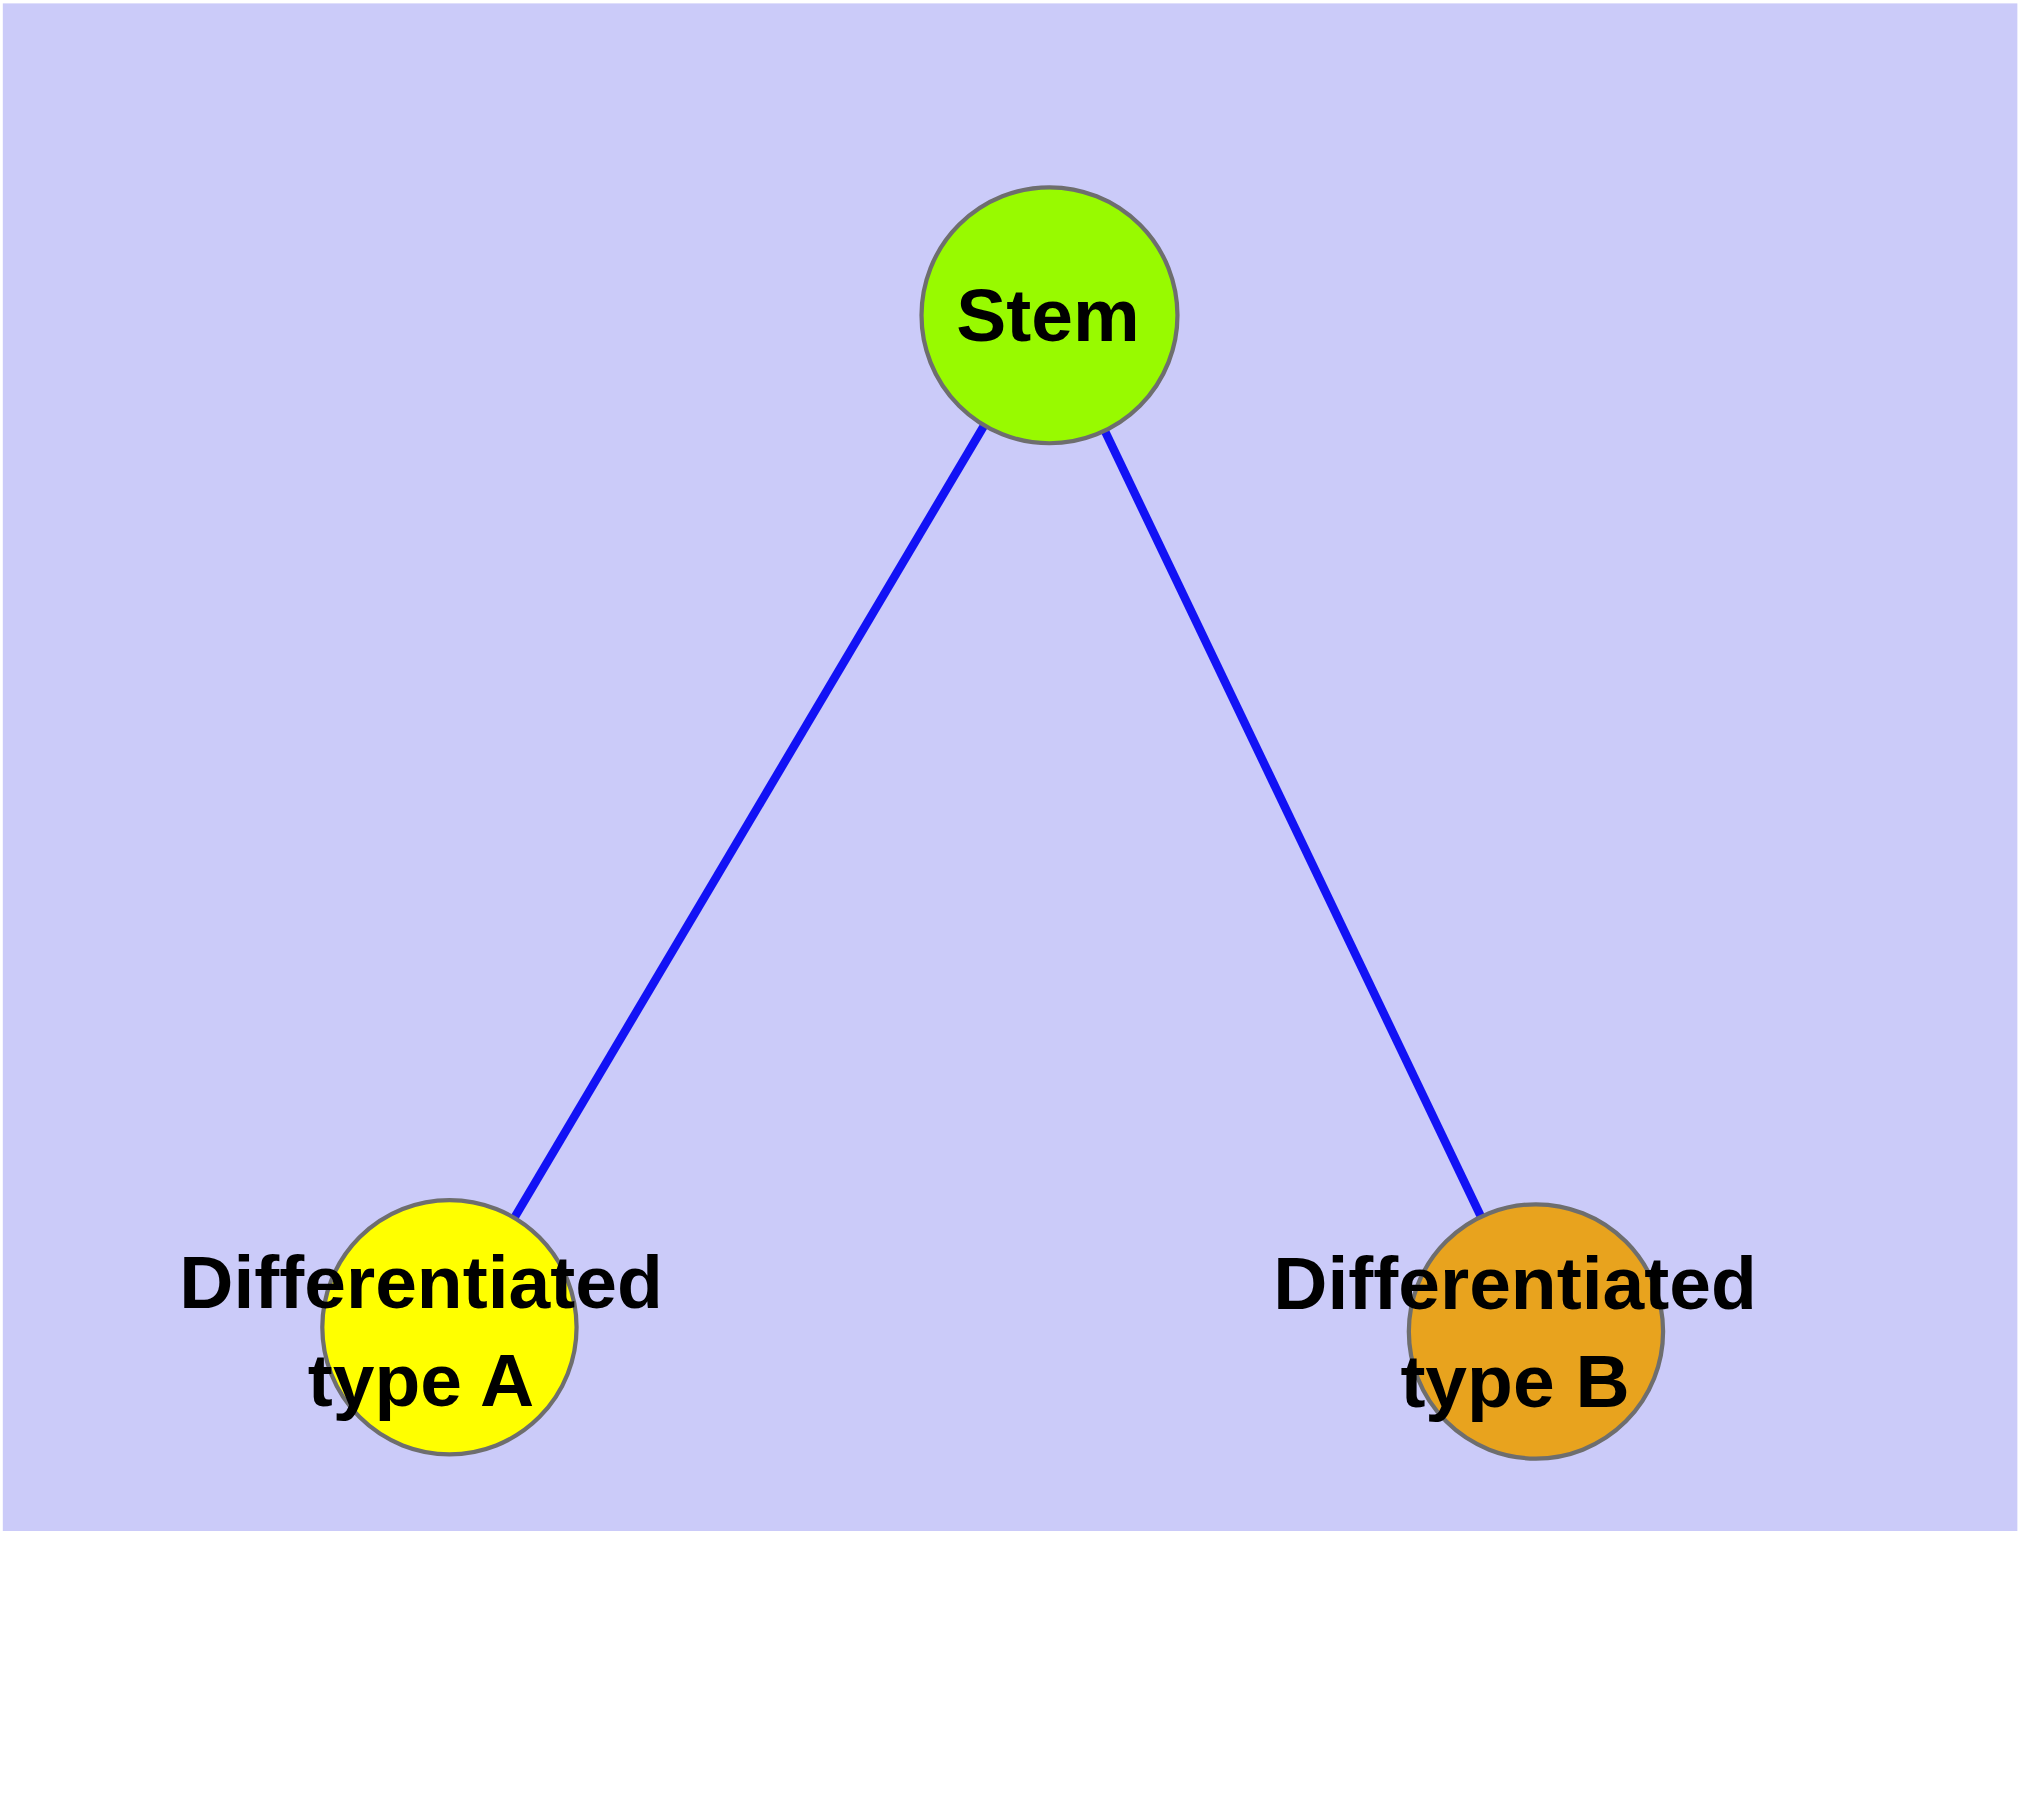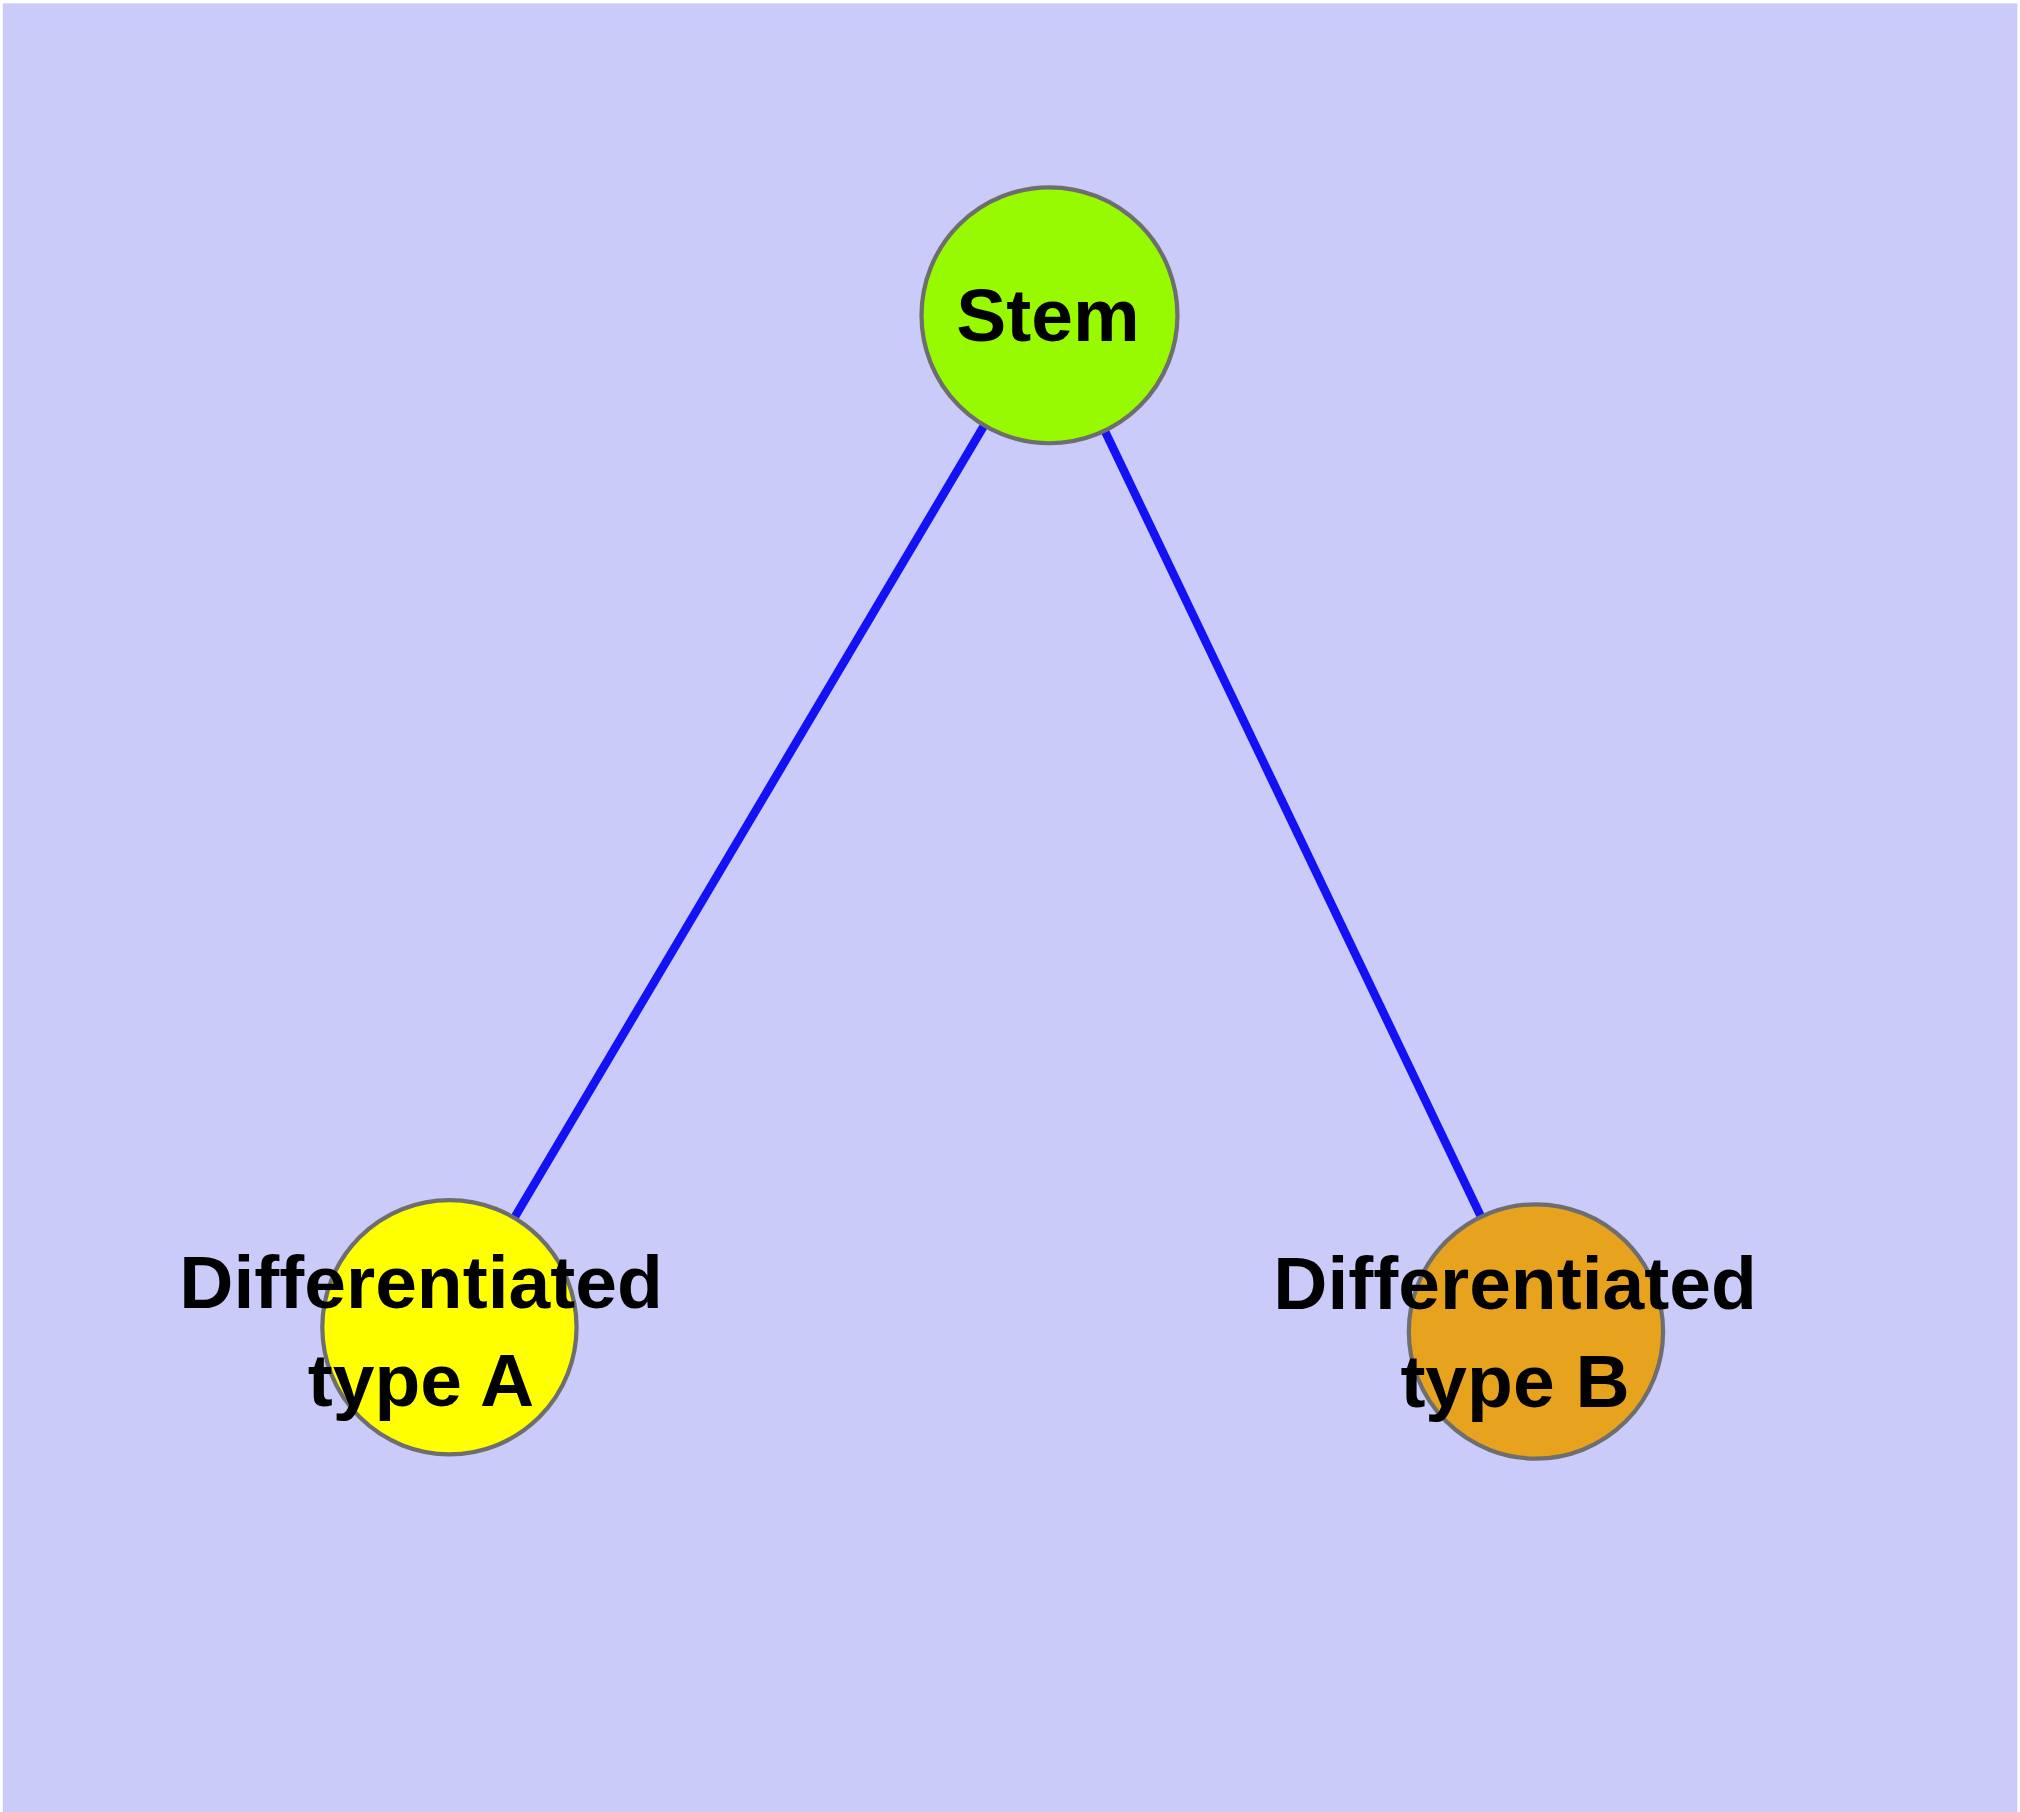--- a/index.html
+++ b/index.html
@@ -3,21 +3,21 @@
 <meta charset="utf-8">
 <style>
   html, body {
     margin: 0;
     padding: 0;
     background: #ffffff;
   }
   .stage {
     position: relative;
     width: 2021px;
-    height: 1812px;
+    height: 1531px;
     overflow: hidden;
     background: #ffffff;
     font-family: "Liberation Sans", sans-serif;
   }
   .graph-svg {
     position: absolute;
     top: 0;
     left: 0;
     width: 2021px;
     height: 1812px;

